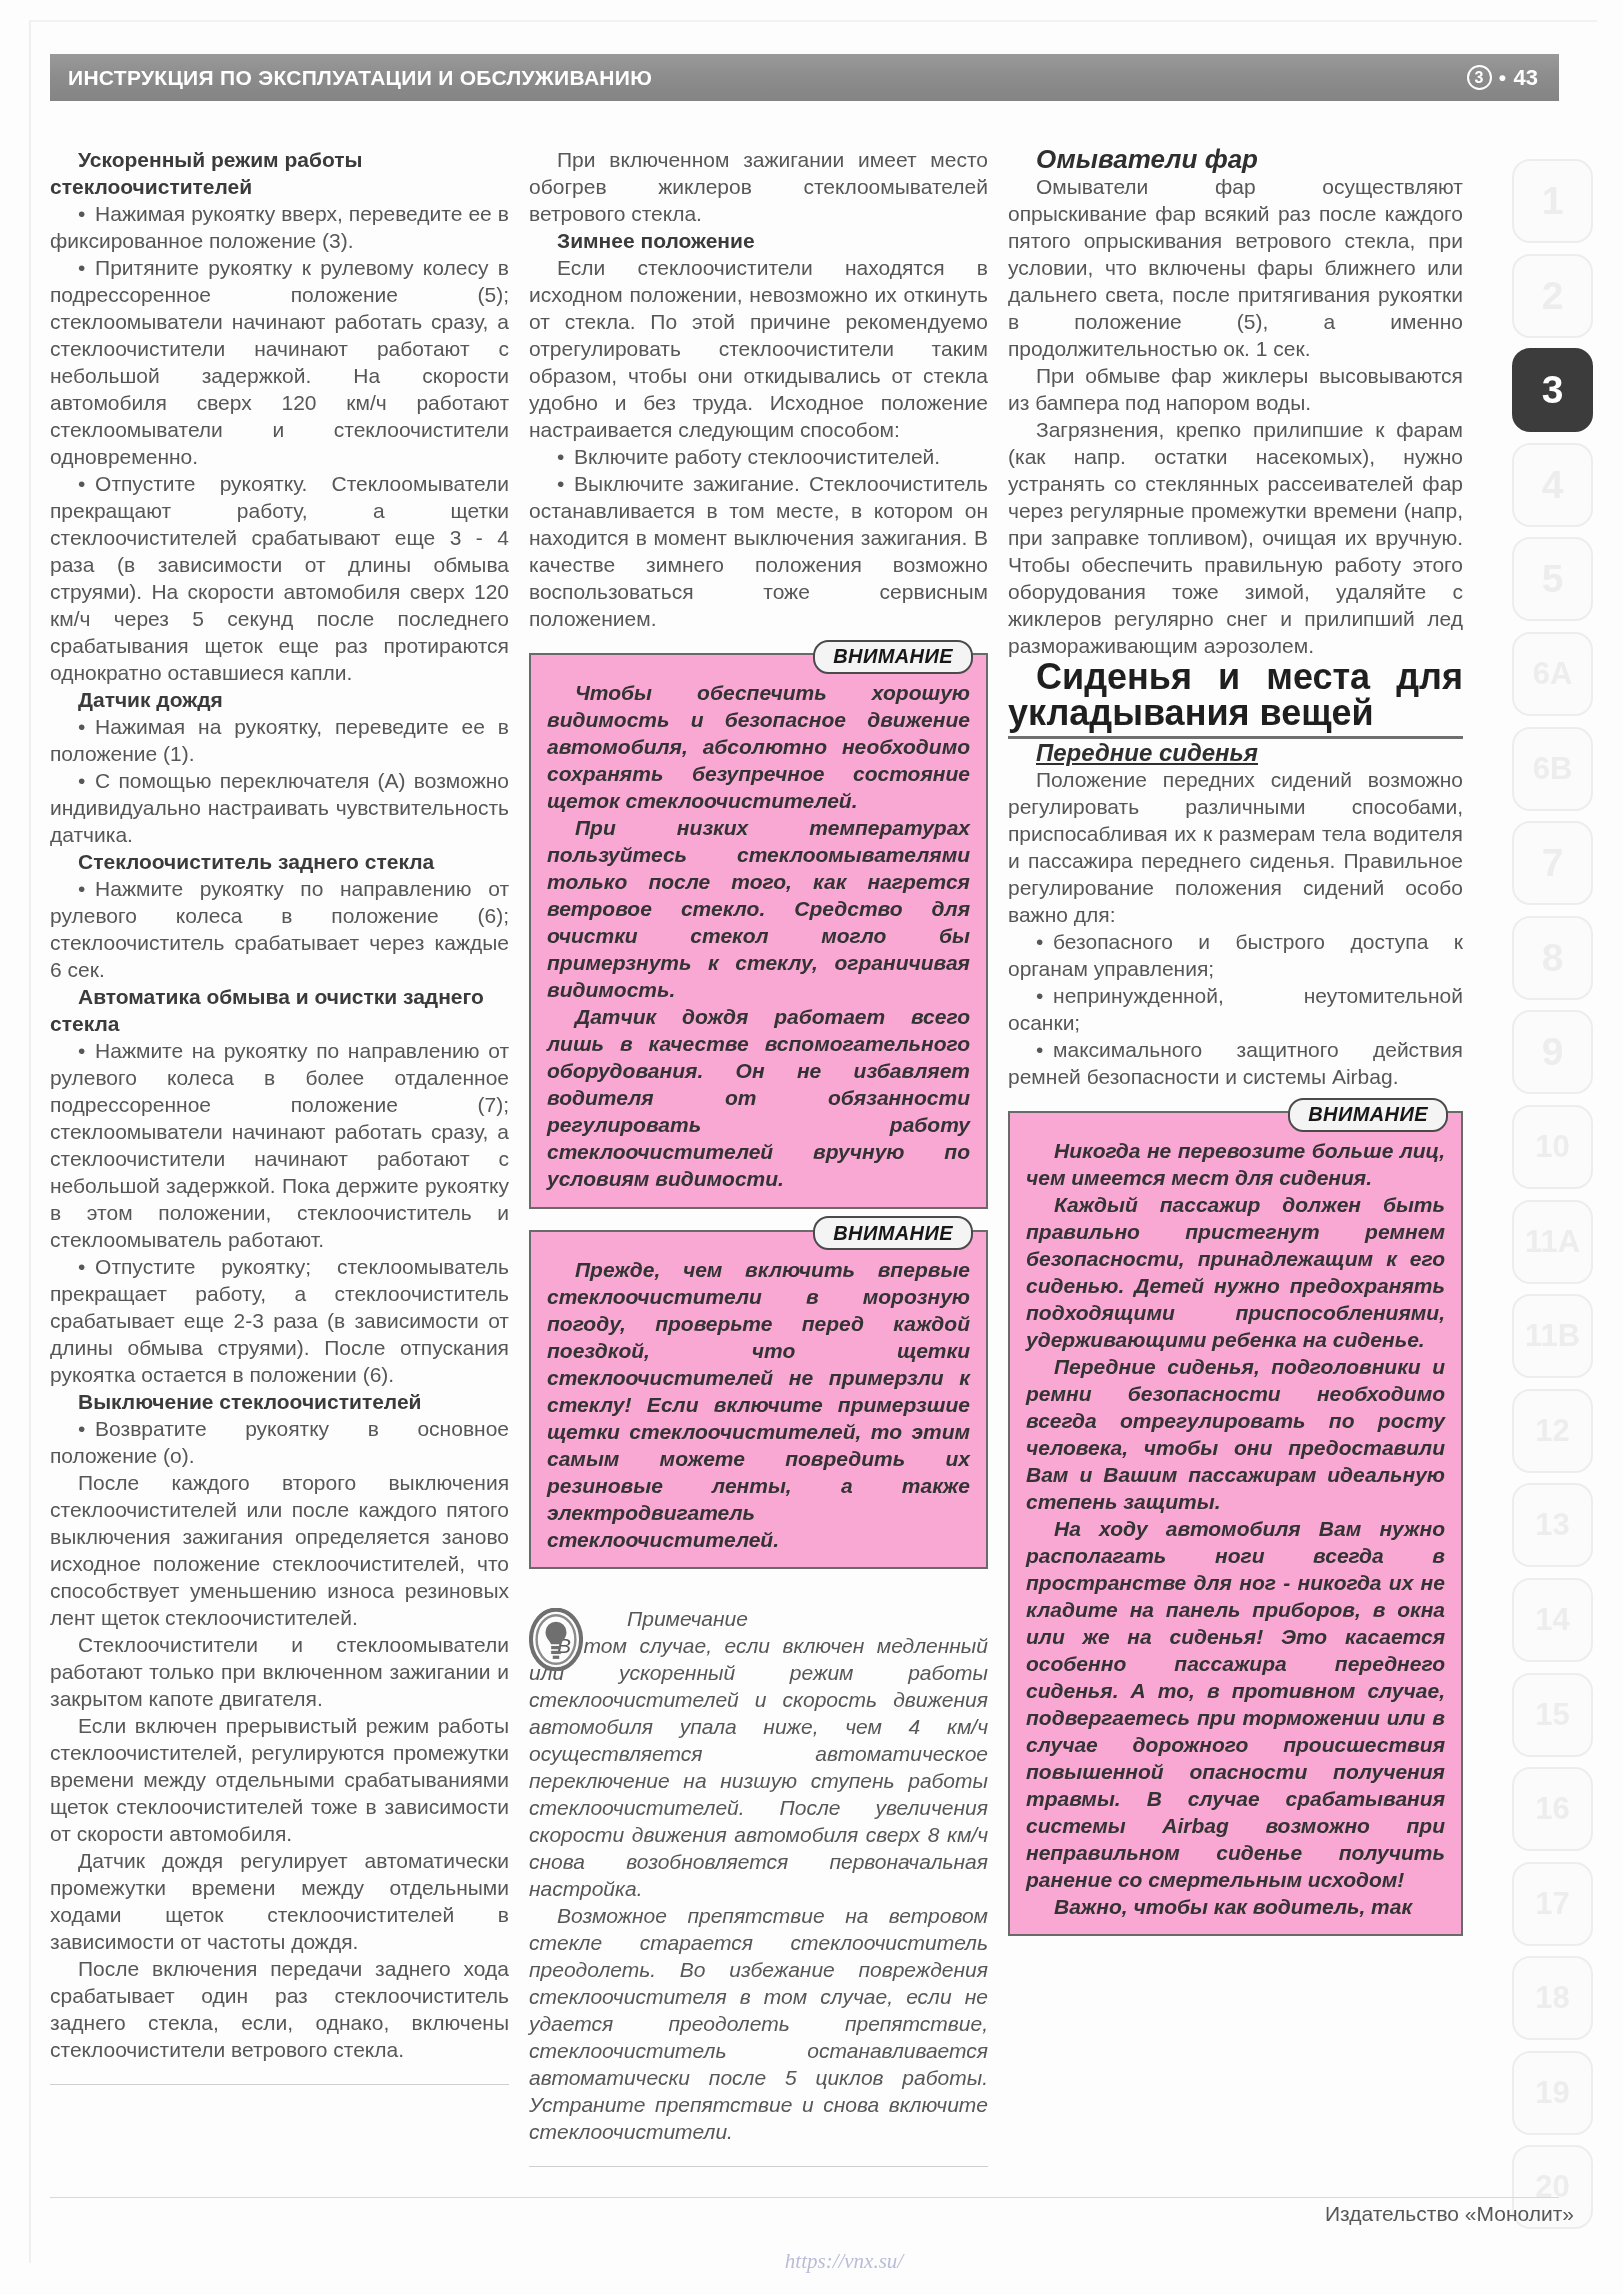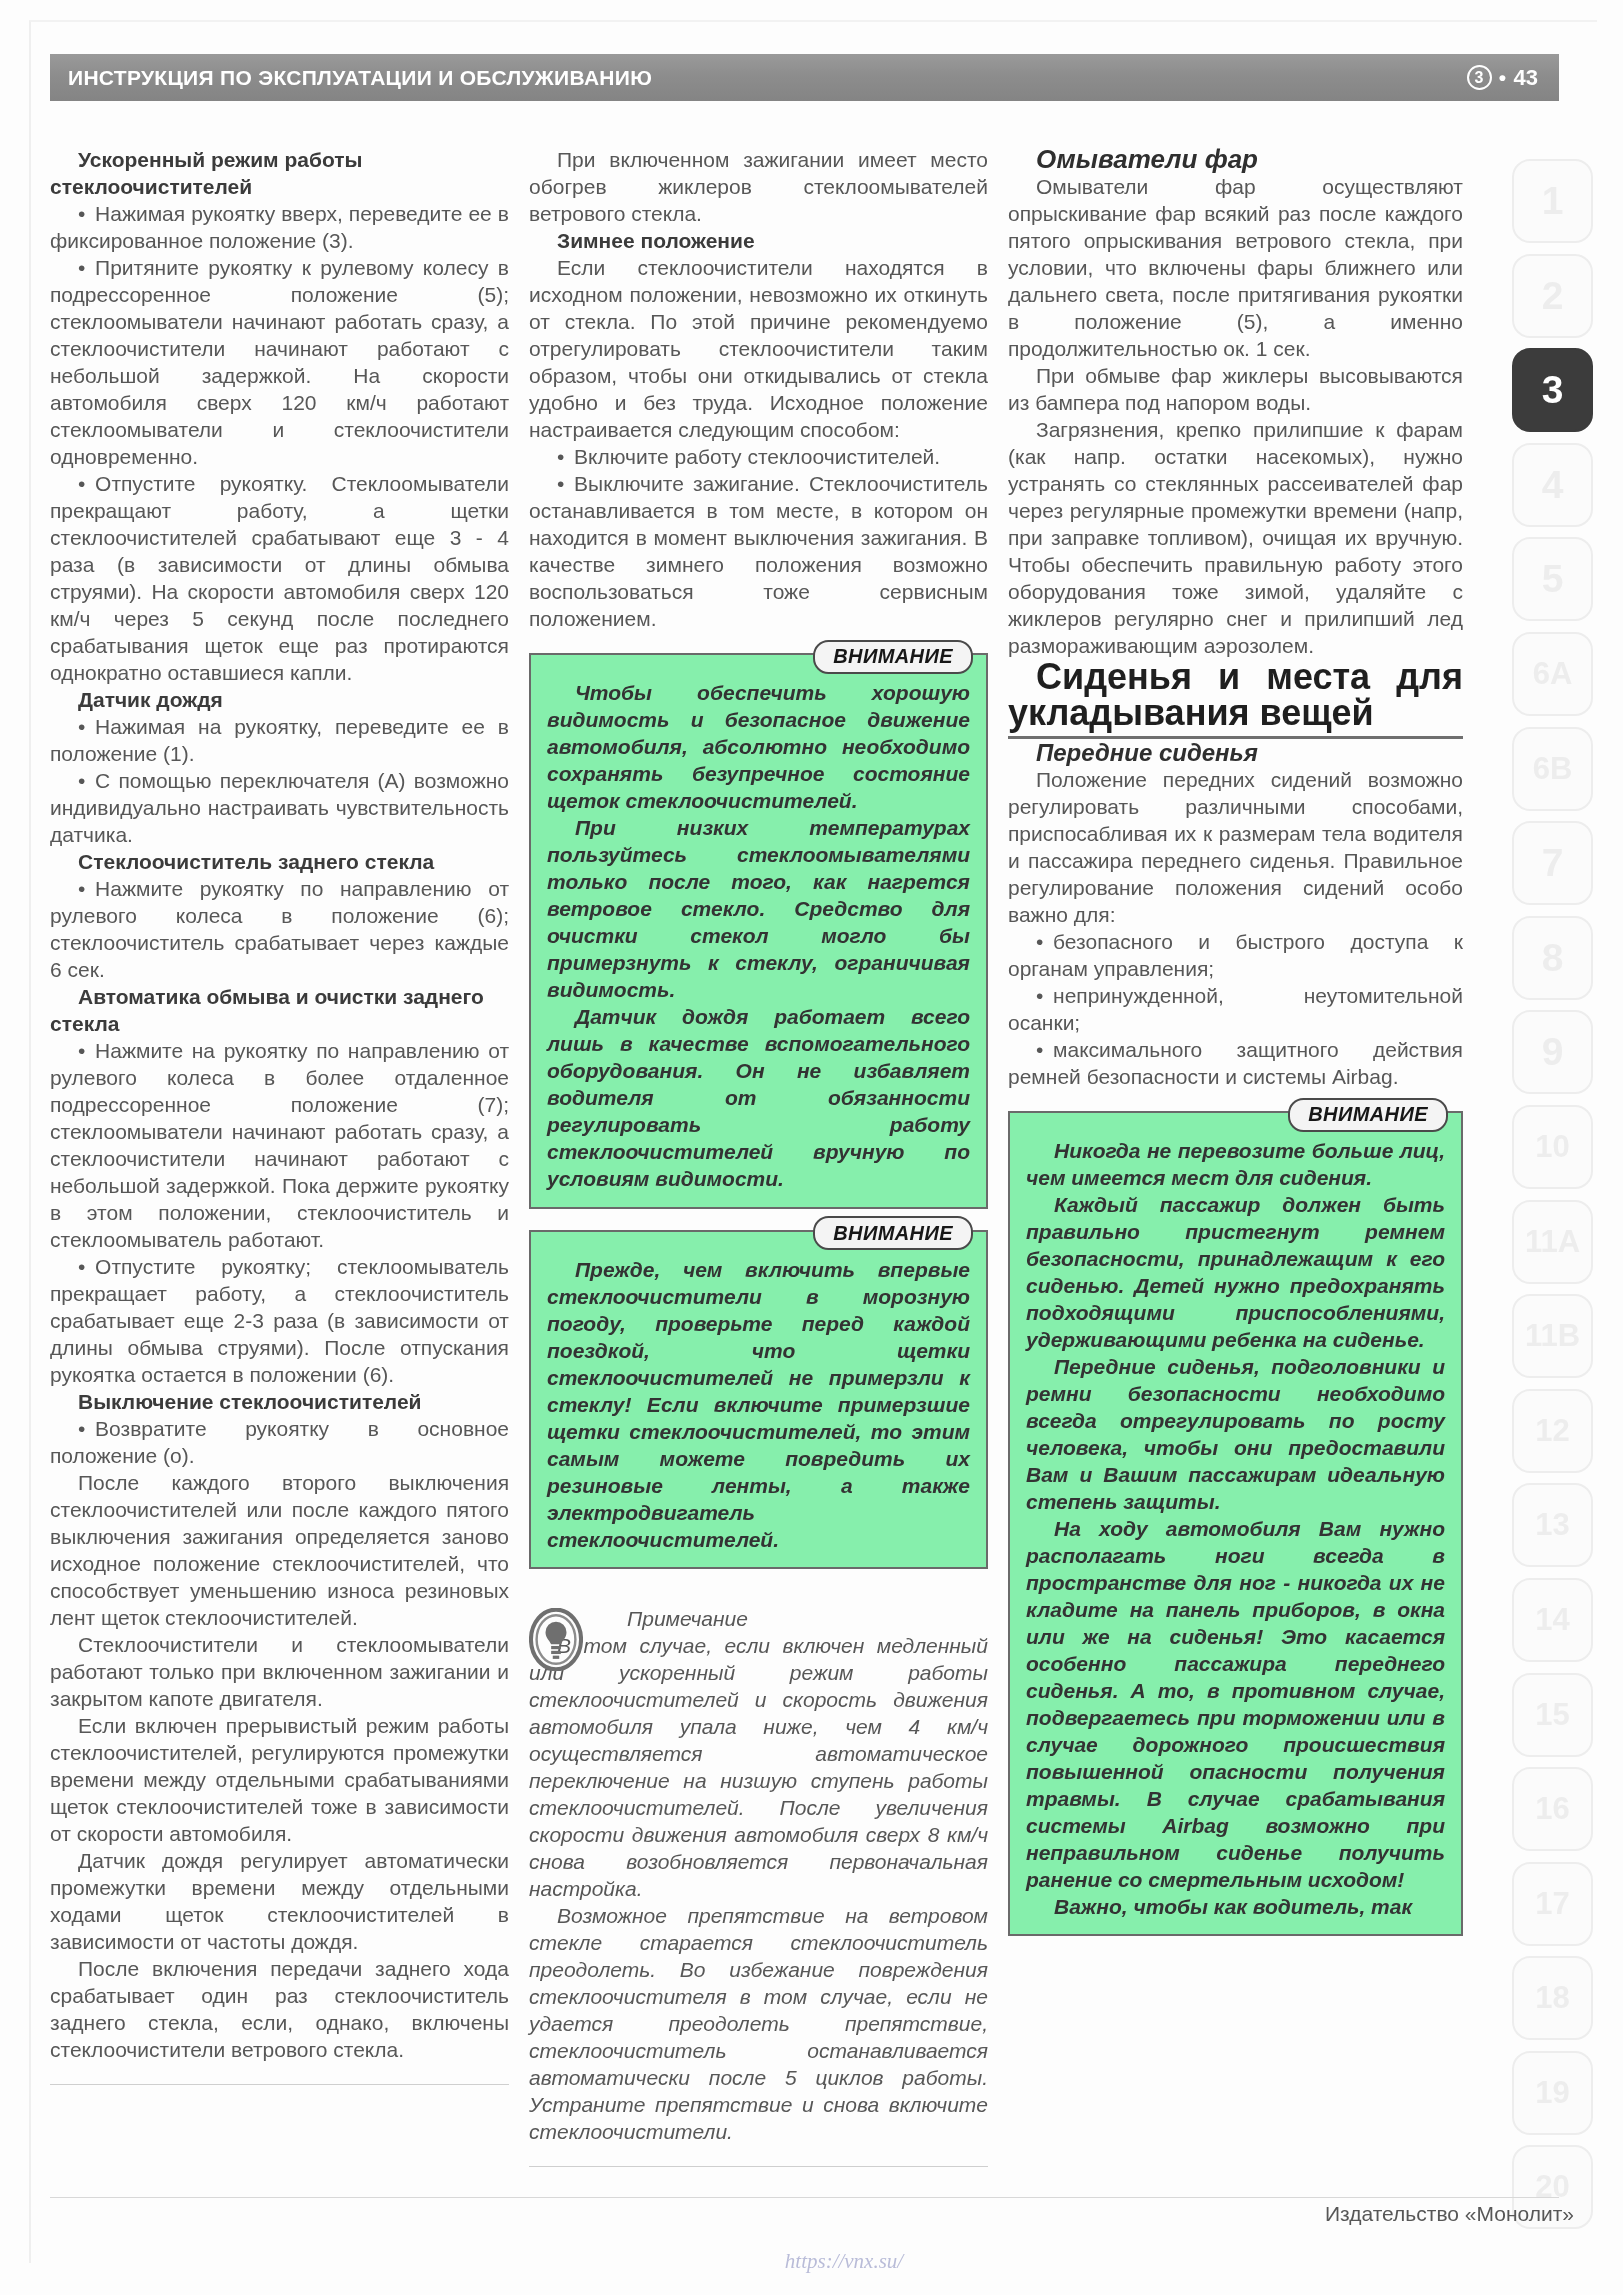--- a/index.html
+++ b/index.html
@@ -63,24 +63,25 @@
     font-style:italic;font-weight:bold;font-size:26px;color:#2f2f2f;
     margin:0 0 8px 0;
   }
   .h-big{
     font-weight:bold;font-size:36px;line-height:36px;color:#1f1f1f;
     margin:37px 0 0 0;border-bottom:3.2px solid #6f6f6f;padding-bottom:4.9px;
   }
   .h-italic2{
     font-style:italic;font-weight:bold;font-size:24px;color:#2f2f2f;
     margin:21px 0 8px 0;
+    text-decoration:underline;
   }
   
   .warnbox{
-    position:relative;border:2.4px solid #6a6a6a;background:#86efac;
+    position:relative;border:2.4px solid #6a6a6a;background:#f9a8d4;
     margin-top:21px;padding:24px 16px 14.6px 16px;box-sizing:border-box;
   }
   .warnbox .label{
     position:absolute;right:13px;top:-15.4px;
     background:#f4f4f4;border:2.4px solid #4a4a4a;border-radius:15.4px;
     padding:1.6px 18px;font-style:italic;font-weight:bold;font-size:20px;
     color:#171717;letter-spacing:0.4px;white-space:nowrap;
   }
   .warnbox p{
     margin:0;font-style:italic;font-weight:bold;font-size:21px;

